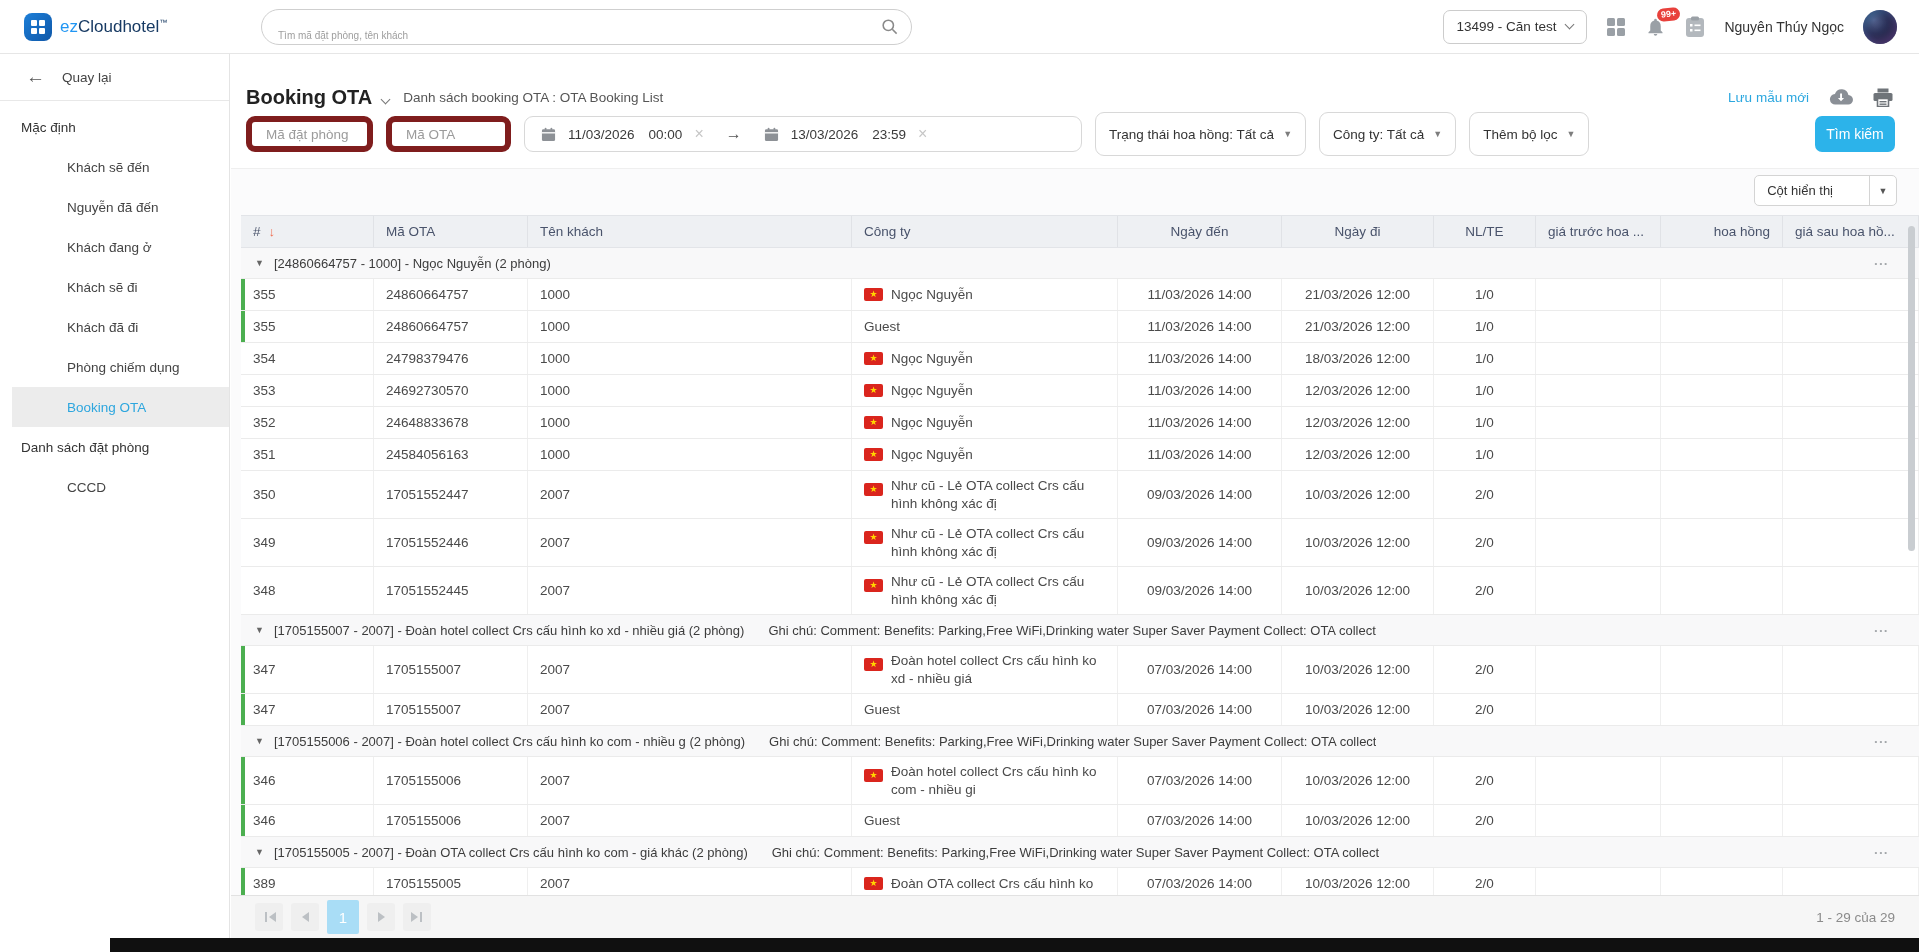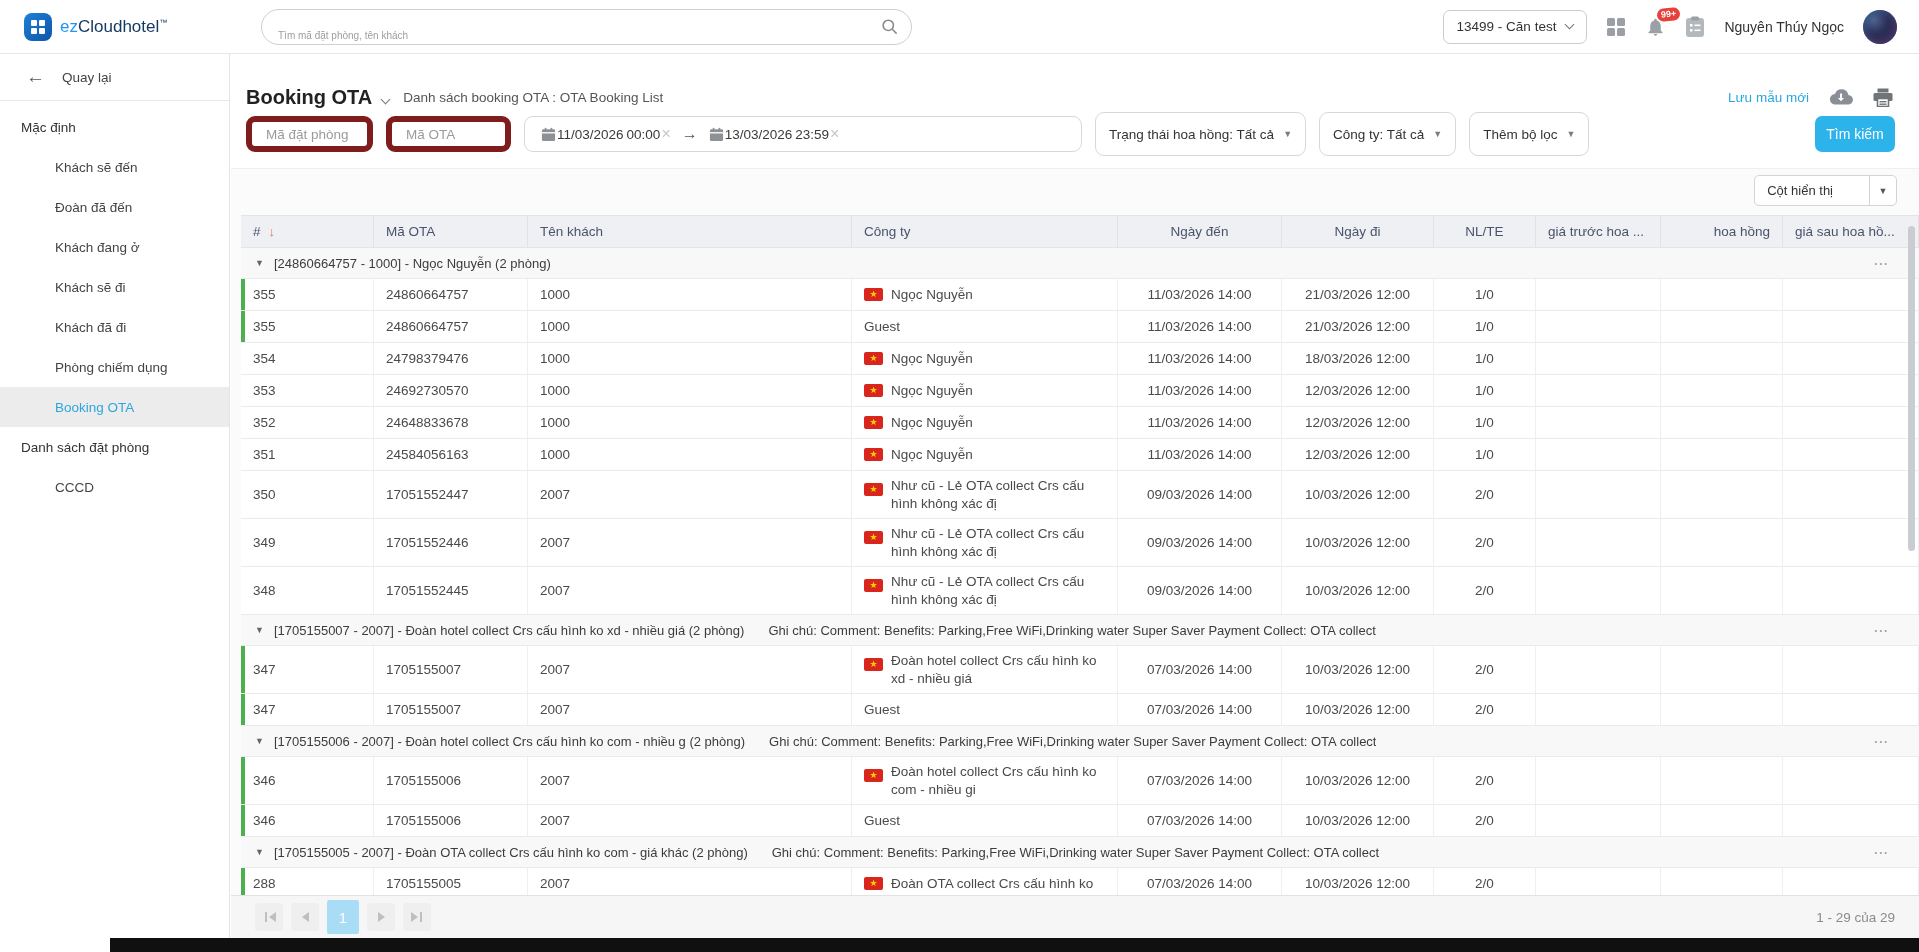--- a/index.html
+++ b/index.html
@@ -41,21 +41,21 @@
   
   .sidebar { position:absolute; top:54px; left:0; width:230px; bottom:0; background:#fff;
     border-right:1px solid #e4e4e4; z-index:10; }
   .back-row { height:46px; display:flex; align-items:center; cursor:pointer; }
   .back-arrow { font-size:19px; color:#555; margin-left:26px; }
   .back-label { margin-left:17px; font-size:13.5px; color:#444; }
   .side-divider { height:1px; background:#e8e8e8; margin:0 0 6px 0; }
   .side-section { height:40px; display:flex; align-items:center; padding-left:21px;
     font-size:13.5px; color:#333; }
   .side-item { height:40px; display:flex; align-items:center; padding-left:55px;
-    font-size:13.5px; color:#444; cursor:pointer; }
+    font-size:13.5px; color:#444; cursor:pointer;margin-left:12px; }
   .side-item.active { background:#ececec; color:#2da6de; }
 
   
   .main { position:absolute; top:54px; left:231px; right:0; bottom:0; background:#fff; }
   .lower { position:absolute; top:114px; left:0; right:0; bottom:0; background:#fbfbfc;
     border-top:1px solid #efefef; }
   .page-header { position:absolute; top:26px; left:15px; right:26px; height:34px;
     display:flex; align-items:center; }
   .page-title { font-size:20px; font-weight:bold; color:#222; }
   .title-chev { margin:4px 0 0 10px; }
@@ -65,21 +65,21 @@
   .icon-btn { display:flex; align-items:center; cursor:pointer; }
 
   .filter-row { position:absolute; top:62px; left:15px; right:24px; height:36px;
     display:flex; align-items:center; gap:13px; }
   .finput { height:36px; border:6px solid #7f1d1d; border-radius:9px; padding:0 14px;
     font-size:13.5px; color:#333; outline:none; background:#fff;
     font-family:"Liberation Sans","DejaVu Sans",sans-serif; }
   .finput::placeholder { color:#9b9b9b; }
   .fi-book { width:127px; } .fi-ota { width:125px; }
   .datebox { width:558px; height:36px; border:1px solid #d8d8d8; border-radius:9px; background:#fff;
-    display:flex; align-items:center; padding:0 16px; gap:1px; font-size:13.5px; color:#3a3a3a; cursor:pointer; }
+    display:flex; align-items:center; padding:0 16px; gap:12px; font-size:13.5px; color:#3a3a3a; cursor:pointer; }
   .dclear { color:#c6c6c6; font-size:16px; line-height:1; cursor:pointer; }
   .darrow { color:#555; font-size:16px; margin:0 10px; }
   .dtime { margin-left:2px; }
   .fpill { height:44px; border:1px solid #d8d8d8; border-radius:9px; background:#fff;
     display:flex; align-items:center; padding:0 13px; gap:9px; font-size:13.5px; color:#333; cursor:pointer; }
   .pill-caret { font-size:9px; color:#7d7d7d; }
   .search-btn { margin-left:auto; width:80px; height:36px; background:#2cb3ea; border:none;
     border-radius:7px; color:#fff; font-size:14px; cursor:pointer;
     font-family:"Liberation Sans","DejaVu Sans",sans-serif; }
 
@@ -203,21 +203,21 @@
 
   <aside class="sidebar">
     <div class="back-row">
       <span class="back-arrow">←</span>
       <span class="back-label">Quay lại</span>
     </div>
     <div class="side-divider"></div>
     <nav id="sidebar-nav">
         <div class="side-section">Mặc định</div>
         <div class="side-item">Khách sẽ đến</div>
-        <div class="side-item">Đoàn đã đến</div>
+        <div class="side-item">Nguyễn đã đến</div>
         <div class="side-item">Khách đang ở</div>
         <div class="side-item">Khách sẽ đi</div>
         <div class="side-item">Khách đã đi</div>
         <div class="side-item">Phòng chiếm dụng</div>
         <div class="side-item active">Booking OTA</div>
         <div class="side-section">Danh sách đặt phòng</div>
         <div class="side-item">CCCD</div>
       </nav>
   </aside>
 
@@ -538,21 +538,21 @@
             <div class="td a-r"></div>
             <div class="td a-l"></div>
           </div>
           <div class="trow group">
             <span class="gcaret">▼</span>
             <span class="glabel">[1705155005 - 2007] - Đoàn OTA collect Crs cấu hình ko com - giá khác (2 phòng)</span>
             <span class="gnote">Ghi chú: Comment: Benefits: Parking,Free WiFi,Drinking water Super Saver Payment Collect: OTA collect</span>
             <span class="gdots">•••</span>
           </div>
           <div class="trow data grid-cols green">
-            <div class="td a-l">288</div>
+            <div class="td a-l">389</div>
             <div class="td a-l">1705155005</div>
             <div class="td a-l">2007</div>
             <div class="td guest">
               <span class="flag">★</span>
               <span class="gtext">Đoàn OTA collect Crs cấu hình ko</span>
             </div>
             <div class="td a-c">07/03/2026 14:00</div>
             <div class="td a-c">10/03/2026 12:00</div>
             <div class="td a-c">2/0</div>
             <div class="td a-l"></div>

